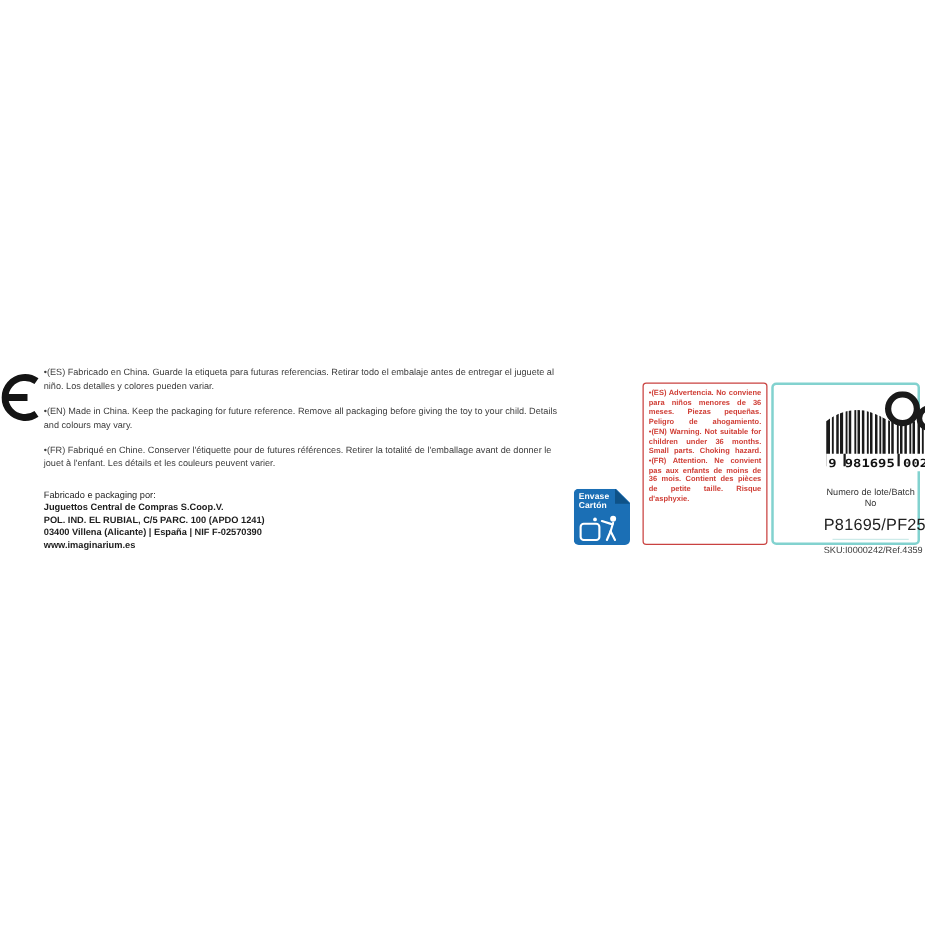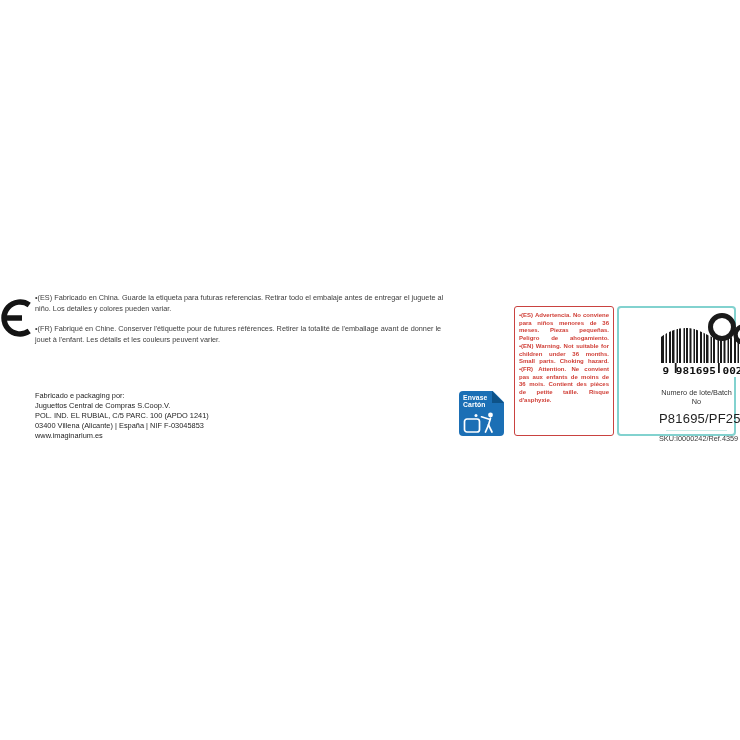--- a/index.html
+++ b/index.html
@@ -9,21 +9,21 @@
   }
   
   .ce-mark{position:absolute;left:1px;top:295px;}
   
   .regtext{position:absolute;left:35px;top:293px;width:416px;
     font-size:7.3px;line-height:10.6px;color:#3d3d3d;}
   .regtext p{margin:0 0 10px 0;}
   
   .addr{position:absolute;left:35px;top:391px;font-size:7.4px;line-height:10px;color:#1d1d1d;}
   .addr .intro{font-weight:normal;}
-  .addr div{font-weight:normal;}
+  .addr div{font-weight:bold;}
   
   .badge{position:absolute;left:459px;top:391px;width:45px;height:45px;
     background:#1b6fb5;border-radius:4px;
     clip-path:polygon(0 0,75% 0,100% 25%,100% 100%,0 100%);}
   .badge-fold{position:absolute;right:0;top:0;}
   .badge-text{position:absolute;left:4px;top:3px;color:#fff;font-size:6.8px;
     font-weight:bold;line-height:7.4px;letter-spacing:.1px;}
   .badge-icon{position:absolute;left:4px;top:21px;}
   
   .warnbox{position:absolute;left:514px;top:306px;width:100px;height:130px;
@@ -48,28 +48,29 @@
 
 <div class="canvas">
 
   <svg class="ce-mark" width="32" height="46" viewBox="0 0 32 46">
     <path d="M28.2,9.9 A16,16 0 1 0 28.2,36.1" fill="none" stroke="#141414" stroke-width="5.5"></path>
     <path d="M4.5,23 L21,23" fill="none" stroke="#141414" stroke-width="5.5"></path>
   </svg>
 
   <div class="regtext">
     <p>•(ES) Fabricado en China. Guarde la etiqueta para futuras referencias. Retirar todo el embalaje antes de entregar el juguete al niño. Los detalles y colores pueden variar.</p>
+    <p>•(EN) Made in China. Keep the packaging for future reference. Remove all packaging before giving the toy to your child. Details and colours may vary.</p>
     <p>•(FR) Fabriqué en Chine. Conserver l'étiquette pour de futures références. Retirer la totalité de l'emballage avant de donner le jouet à l'enfant. Les détails et les couleurs peuvent varier.</p>
   </div>
 
   <div class="addr">
     <div class="intro">Fabricado e packaging por:</div>
     <div>Juguettos Central de Compras S.Coop.V.</div>
     <div>POL. IND. EL RUBIAL, C/5 PARC. 100 (APDO 1241)</div>
-    <div>03400 Villena (Alicante) | España | NIF F-03045853</div>
+    <div>03400 Villena (Alicante) | España | NIF F-02570390</div>
     <div>www.imaginarium.es</div>
   </div>
 
   <div class="badge">
     <svg class="badge-fold" width="45" height="13" viewBox="0 0 45 13">
       <polygon points="33,0 45,12 33,12" fill="#0e5288"></polygon>
     </svg>
     <div class="badge-text">
       <div>Envase</div>
       <div>Cartón</div>

